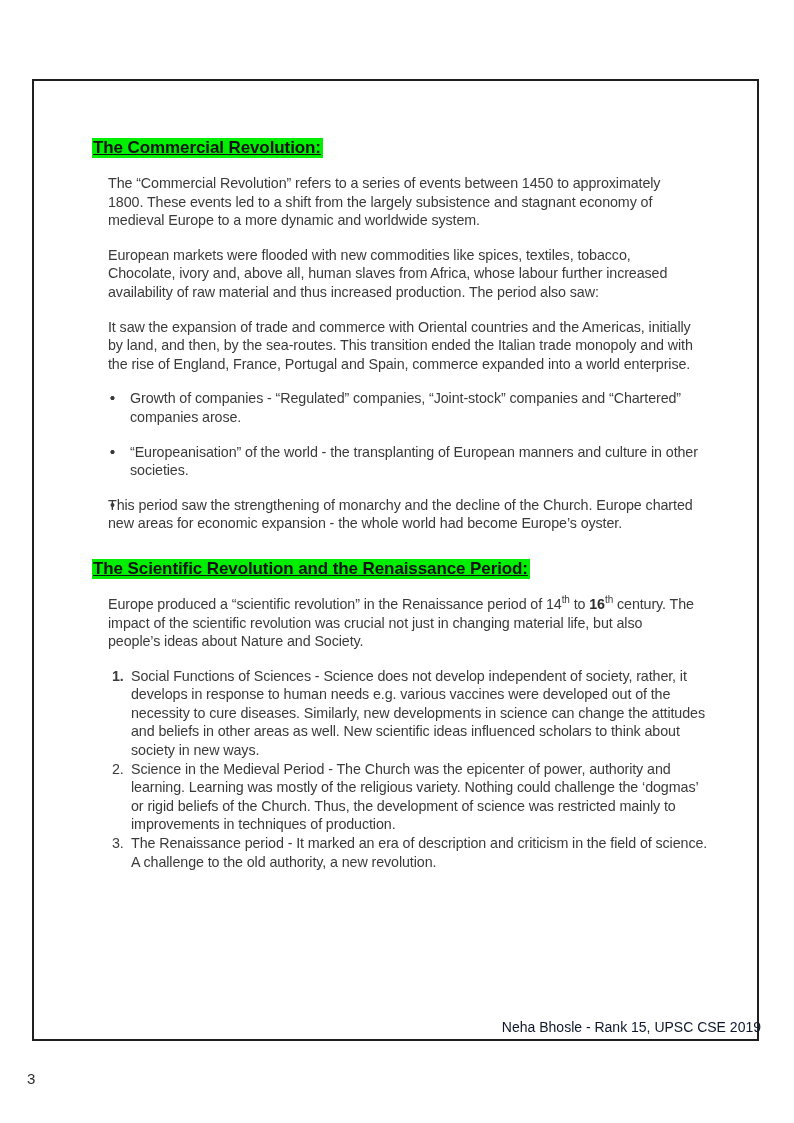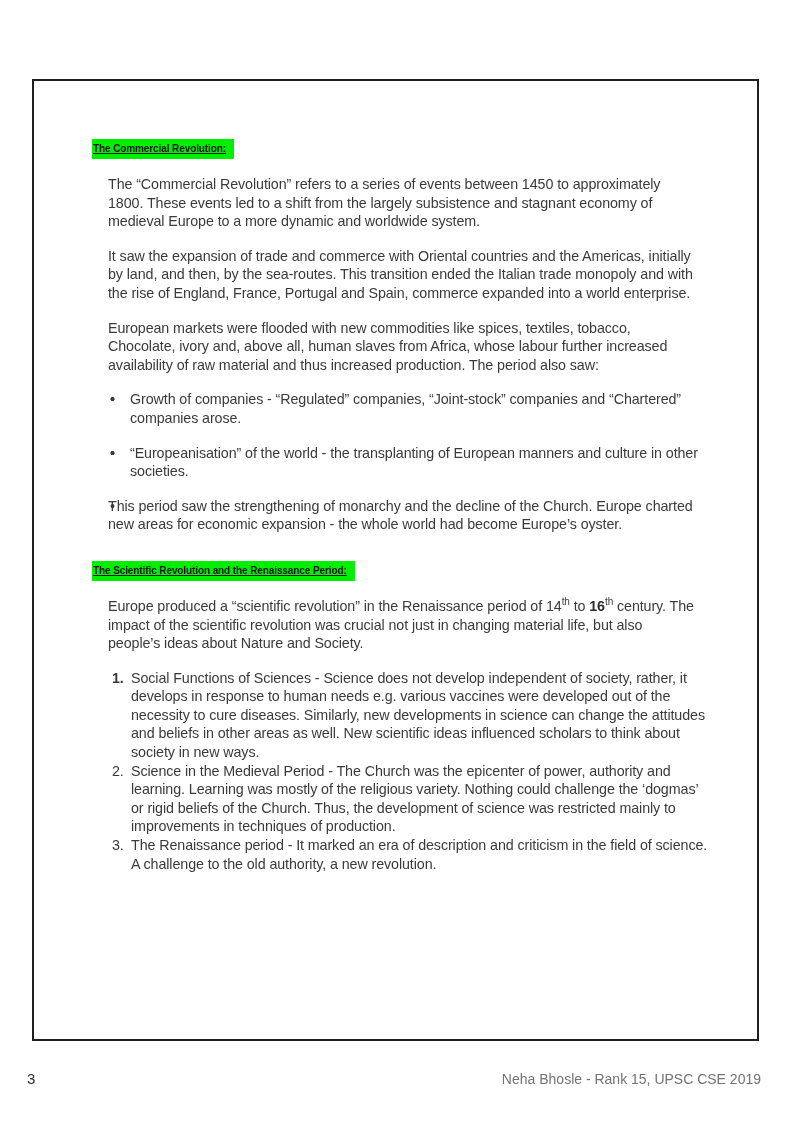--- a/index.html
+++ b/index.html
@@ -33,24 +33,24 @@
     width: 618px;
     font-size: 14.3px;
     line-height: 18.6px;
     letter-spacing: -0.1px;
   }
   .heading {
     display: inline-block;
     background: #00ee00;
     color: #111111;
     font-weight: 700;
-    font-size: 10px;
+    font-size: 17px;
     line-height: 19px;
     text-decoration: underline;
-    padding: 0 8px 1px 1px;
+    padding: 0 2px 1px 1px;
   }
   .h1-wrap { margin: 0 0 13px 0; }
   .h2-wrap { margin: 26px 0 14px 0; }
   .para { margin: 16px; }
   .mt14 { margin-top: 14px; }
   .mt15 { margin-top: 15px; }
   .bullet-list { margin-top: 15px; }
   .bullet-item {
     position: relative;
     padding-left: 38px;
@@ -82,43 +82,43 @@
   .page-number {
     position: absolute;
     left: 27px;
     top: 1070px;
     font-size: 15px;
     color: #2e2e2e;
   }
   .footer-credit {
     position: absolute;
     right: 33px;
-    top: 1071px;
+    top: 1019px;
     font-size: 14px;
-    color: #737373;
+    color: #0f172a;
     padding-left: 13px;
   }
 </style>
 </head>
 <body>
 
 <div class="screen">
 
   <div class="border-box"></div>
 
   <div class="content">
 
     <div class="h1-wrap">
       <span class="heading">The Commercial Revolution:</span>
     </div>
 
     <p class="para">The “Commercial Revolution” refers to a series of events between 1450 to approximately 1800. These events led to a shift from the largely subsistence and stagnant economy of medieval Europe to a more dynamic and worldwide system.</p>
+    <p class="para mt14">European markets were flooded with new commodities like spices, textiles, tobacco, Chocolate, ivory and, above all, human slaves from Africa, whose labour further increased availability of raw material and thus increased production. The period also saw:</p>
+
     <p class="para">It saw the expansion of trade and commerce with Oriental countries and the Americas, initially by land, and then, by the sea-routes. This transition ended the Italian trade monopoly and with the rise of England, France, Portugal and Spain, commerce expanded into a world enterprise.</p>
-
-    <p class="para mt14">European markets were flooded with new commodities like spices, textiles, tobacco, Chocolate, ivory and, above all, human slaves from Africa, whose labour further increased availability of raw material and thus increased production. The period also saw:</p>
 
     <div class="bullet-list">
       <div class="bullet-item">
         <span class="bullet-glyph">•</span>
       </div>
       <div class="bullet-item">
         <span class="bullet-glyph">•</span>
         <span>Growth of companies - “Regulated” companies, “Joint-stock” companies and “Chartered” companies arose.</span>
       </div>
       <div class="bullet-item">

